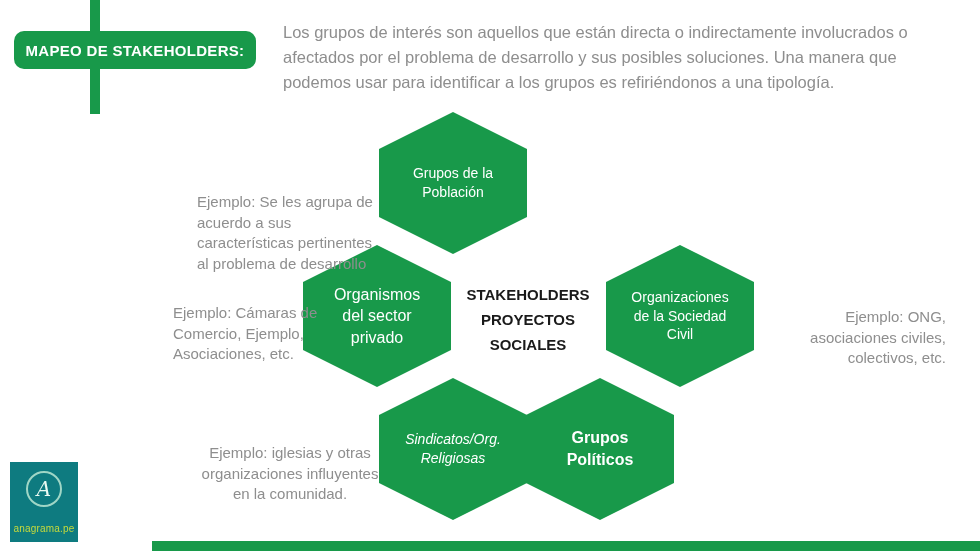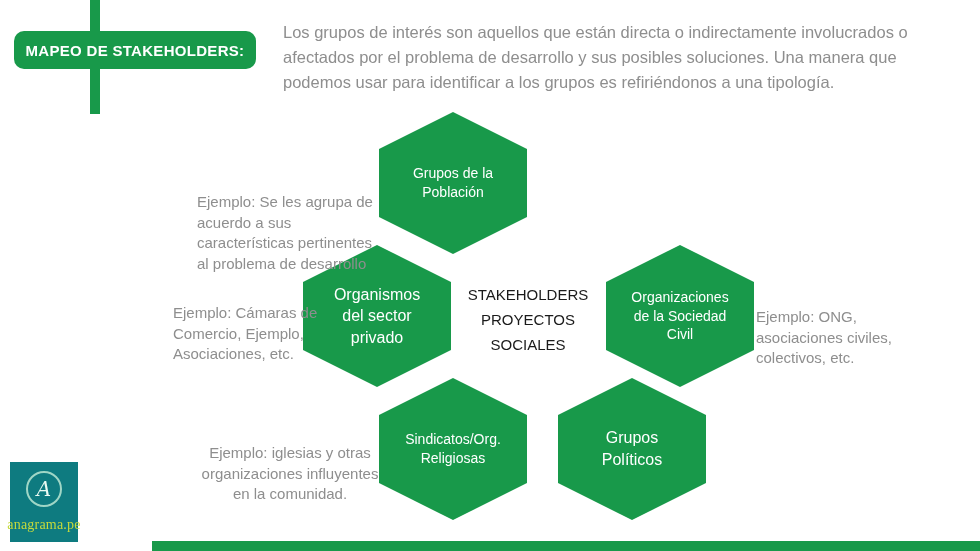--- a/index.html
+++ b/index.html
@@ -39,36 +39,36 @@
     clip-path:polygon(50% 0,100% 26%,100% 74%,50% 100%,0 74%,0 26%);
     display:flex;align-items:center;justify-content:center;
     color:#ffffff;text-align:center;
     font-size:14px;line-height:1.35;white-space:pre-line;
     padding:0 10px;box-sizing:border-box;
   }
   .hex-1{left:379px;top:112px;}
   .hex-2{left:530px;top:112px;font-size:16.5px;}
   .hex-3{left:303px;top:245px;font-size:16px;}
   .hex-4{left:606px;top:245px;}
-  .hex-5{left:379px;top:378px;}
-  .hex-6{left:558px;top:378px;font-size:16px;}
+  .hex-5{left:379px;top:378px;font-style:italic;}
+  .hex-6{left:526px;top:378px;font-size:16px;font-weight:bold;}
   .center-label{
     position:absolute;left:446px;top:283px;width:164px;
     text-align:center;color:#1a1a1a;
-    font-weight:normal;font-size:15px;line-height:1.65;
+    font-weight:bold;font-size:15px;line-height:1.65;
     white-space:pre-line;
   }
   .note{
     position:absolute;color:var(--gray);
     font-size:15px;line-height:1.38;
   }
   .note-1{left:197px;top:148px;width:187px;margin-top:44px;}
   .note-2{left:678px;top:150px;width:200px;}
   .note-3{left:173px;top:303px;width:154px;}
-  .note-4{left:756px;top:307px;width:190px;}
+  .note-4{left:756px;top:307px;width:190px;text-align:right;}
   .note-5{left:197px;top:443px;width:186px;text-align:center;}
   .note-6{left:678px;top:417px;width:206px;}
   .bottom-bar{
     position:absolute;left:152px;top:541px;width:828px;height:10px;
     background:var(--green);
   }
   .logo{
     position:absolute;left:10px;top:462px;width:68px;height:80px;
     background:var(--teal);
     display:flex;flex-direction:column;align-items:center;
@@ -78,21 +78,21 @@
     width:36px;height:36px;border-radius:50%;
     border:2px solid #9fd6c6;
     display:flex;align-items:center;justify-content:center;
     box-sizing:border-box;
   }
   .logo-circle span{
     font-family:"DejaVu Serif",serif;font-style:italic;
     color:#eafaf2;font-size:20px;line-height:1;
   }
   .logo-text{
-    margin-top:10px;color:var(--lime);font-size:14px;letter-spacing:.2px;font-family:Liberation Serif, serif;
+    margin-top:16px;color:var(--lime);font-size:10px;letter-spacing:.2px;
   }
 </style>
 </head>
 <body>
 
 <div class="slide">
 
   <div class="v-stripe"></div>
 
   <div class="title-box">

